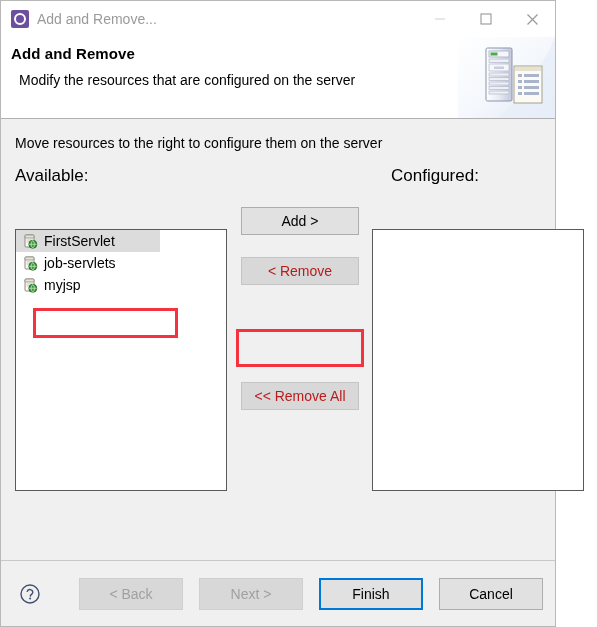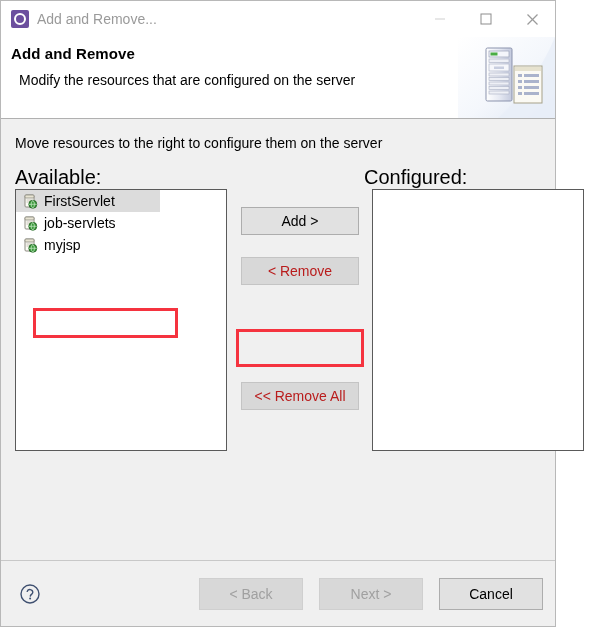--- a/index.html
+++ b/index.html
@@ -104,33 +104,34 @@
     background: #f0f0f0;
     padding: 0;
   }
   .instruction {
     font-size: 14px;
     color: #000;
     position: absolute;
     left: 14px; top: 16px; text-align: right;
   }
   .col-label {
-    font-size: 20px;
+    font-size: 17px;
     color: #000;
     position: absolute;
     top: 47px;
   }
   .label-available { left: 14px; }
-  .label-configured { left: 363px; }
+  .label-configured { left: 390px; }
 
   .listbox {
     position: absolute;
     background: #ffffff;
     border: 1px solid #5a5a5a;
     overflow: hidden;
+    margin-top: 40px;
   }
   .listbox-available {
     left: 14px; top: 70px;
     width: 212px; height: 262px;
   }
   .listbox-configured {
     left: 371px; top: 70px;
     width: 212px; height: 262px;
   }
 
@@ -399,16 +400,17 @@
     <span class="help-icon">
       <svg width="22" height="22" viewBox="0 0 22 22" aria-hidden="true">
         <circle cx="11" cy="11" r="9" fill="none" stroke="#3f5070" stroke-width="1.4"></circle>
         <path d="M8.2 8.4 a2.9 2.9 0 0 1 5.6 0.9 c0 1.9 -2.3 2.1 -2.5 3.8" fill="none" stroke="#3f5070" stroke-width="1.4" stroke-linecap="round"></path>
         <circle cx="11.1" cy="15.6" r="1" fill="#3f5070"></circle>
       </svg>
     </span>
     <span class="footer-spacer"></span>
     <button class="footbtn disabled">&lt; Back</button>
     <button class="footbtn disabled">Next &gt;</button>
+    <button class="footbtn primary">Finish</button>
     <button class="footbtn">Cancel</button>
   </div>
 
 </div>
 
 </body></html>

